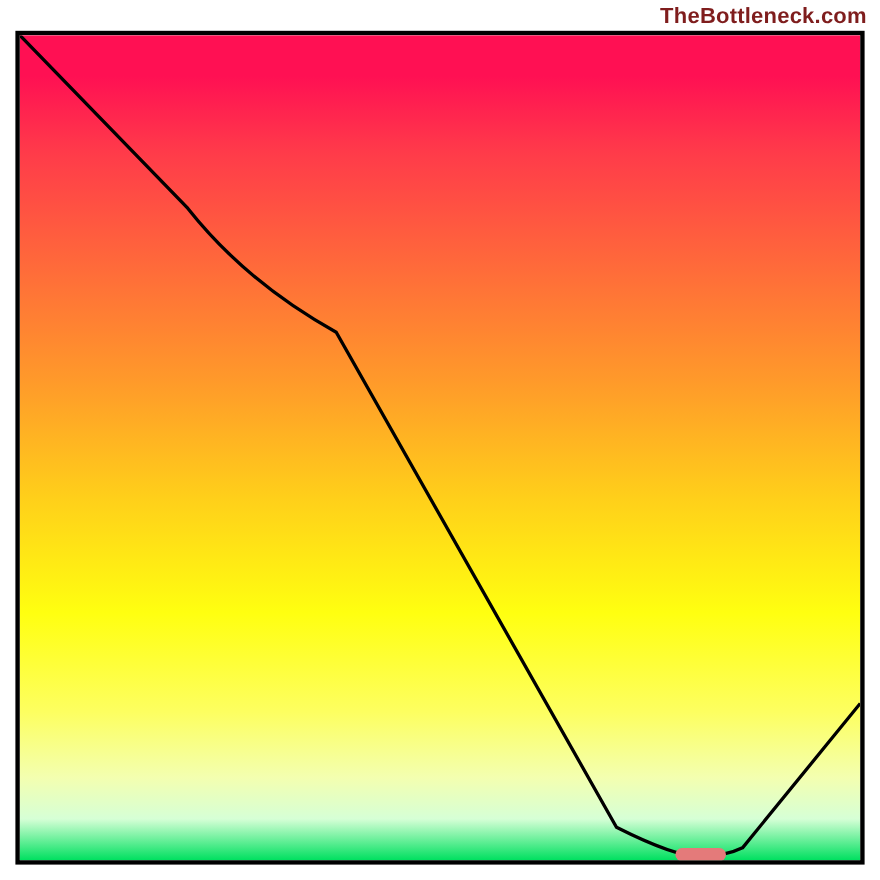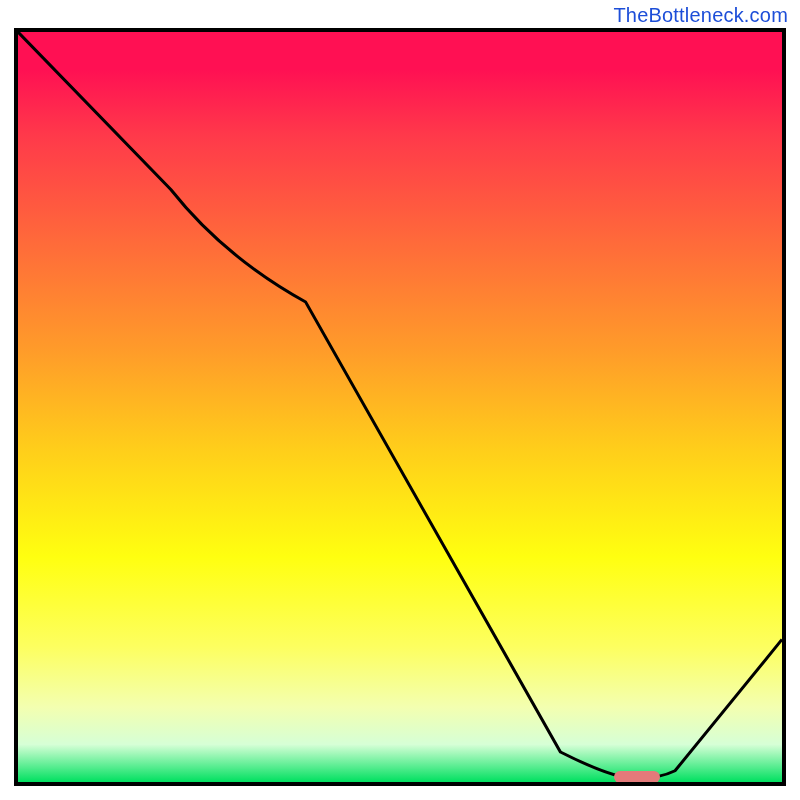--- a/index.html
+++ b/index.html
@@ -9,22 +9,22 @@
     height: 800px;
     background: #ffffff;
     font-family: Arial, Helvetica, sans-serif;
     position: relative;
   }
   .watermark {
     position: absolute;
     top: 4px;
     right: 12px;
     font-size: 20px;
-    color: #1d4ed8;
-    font-weight: 400;
+    color: #7f1d1d;
+    font-weight: 700;
     letter-spacing: 0.2px;
   }
   .plot-outer {
     position: absolute;
     left: 14px;
     top: 28px;
     width: 772px;
     height: 758px;
     border: 4px solid #000;
     box-sizing: border-box;

